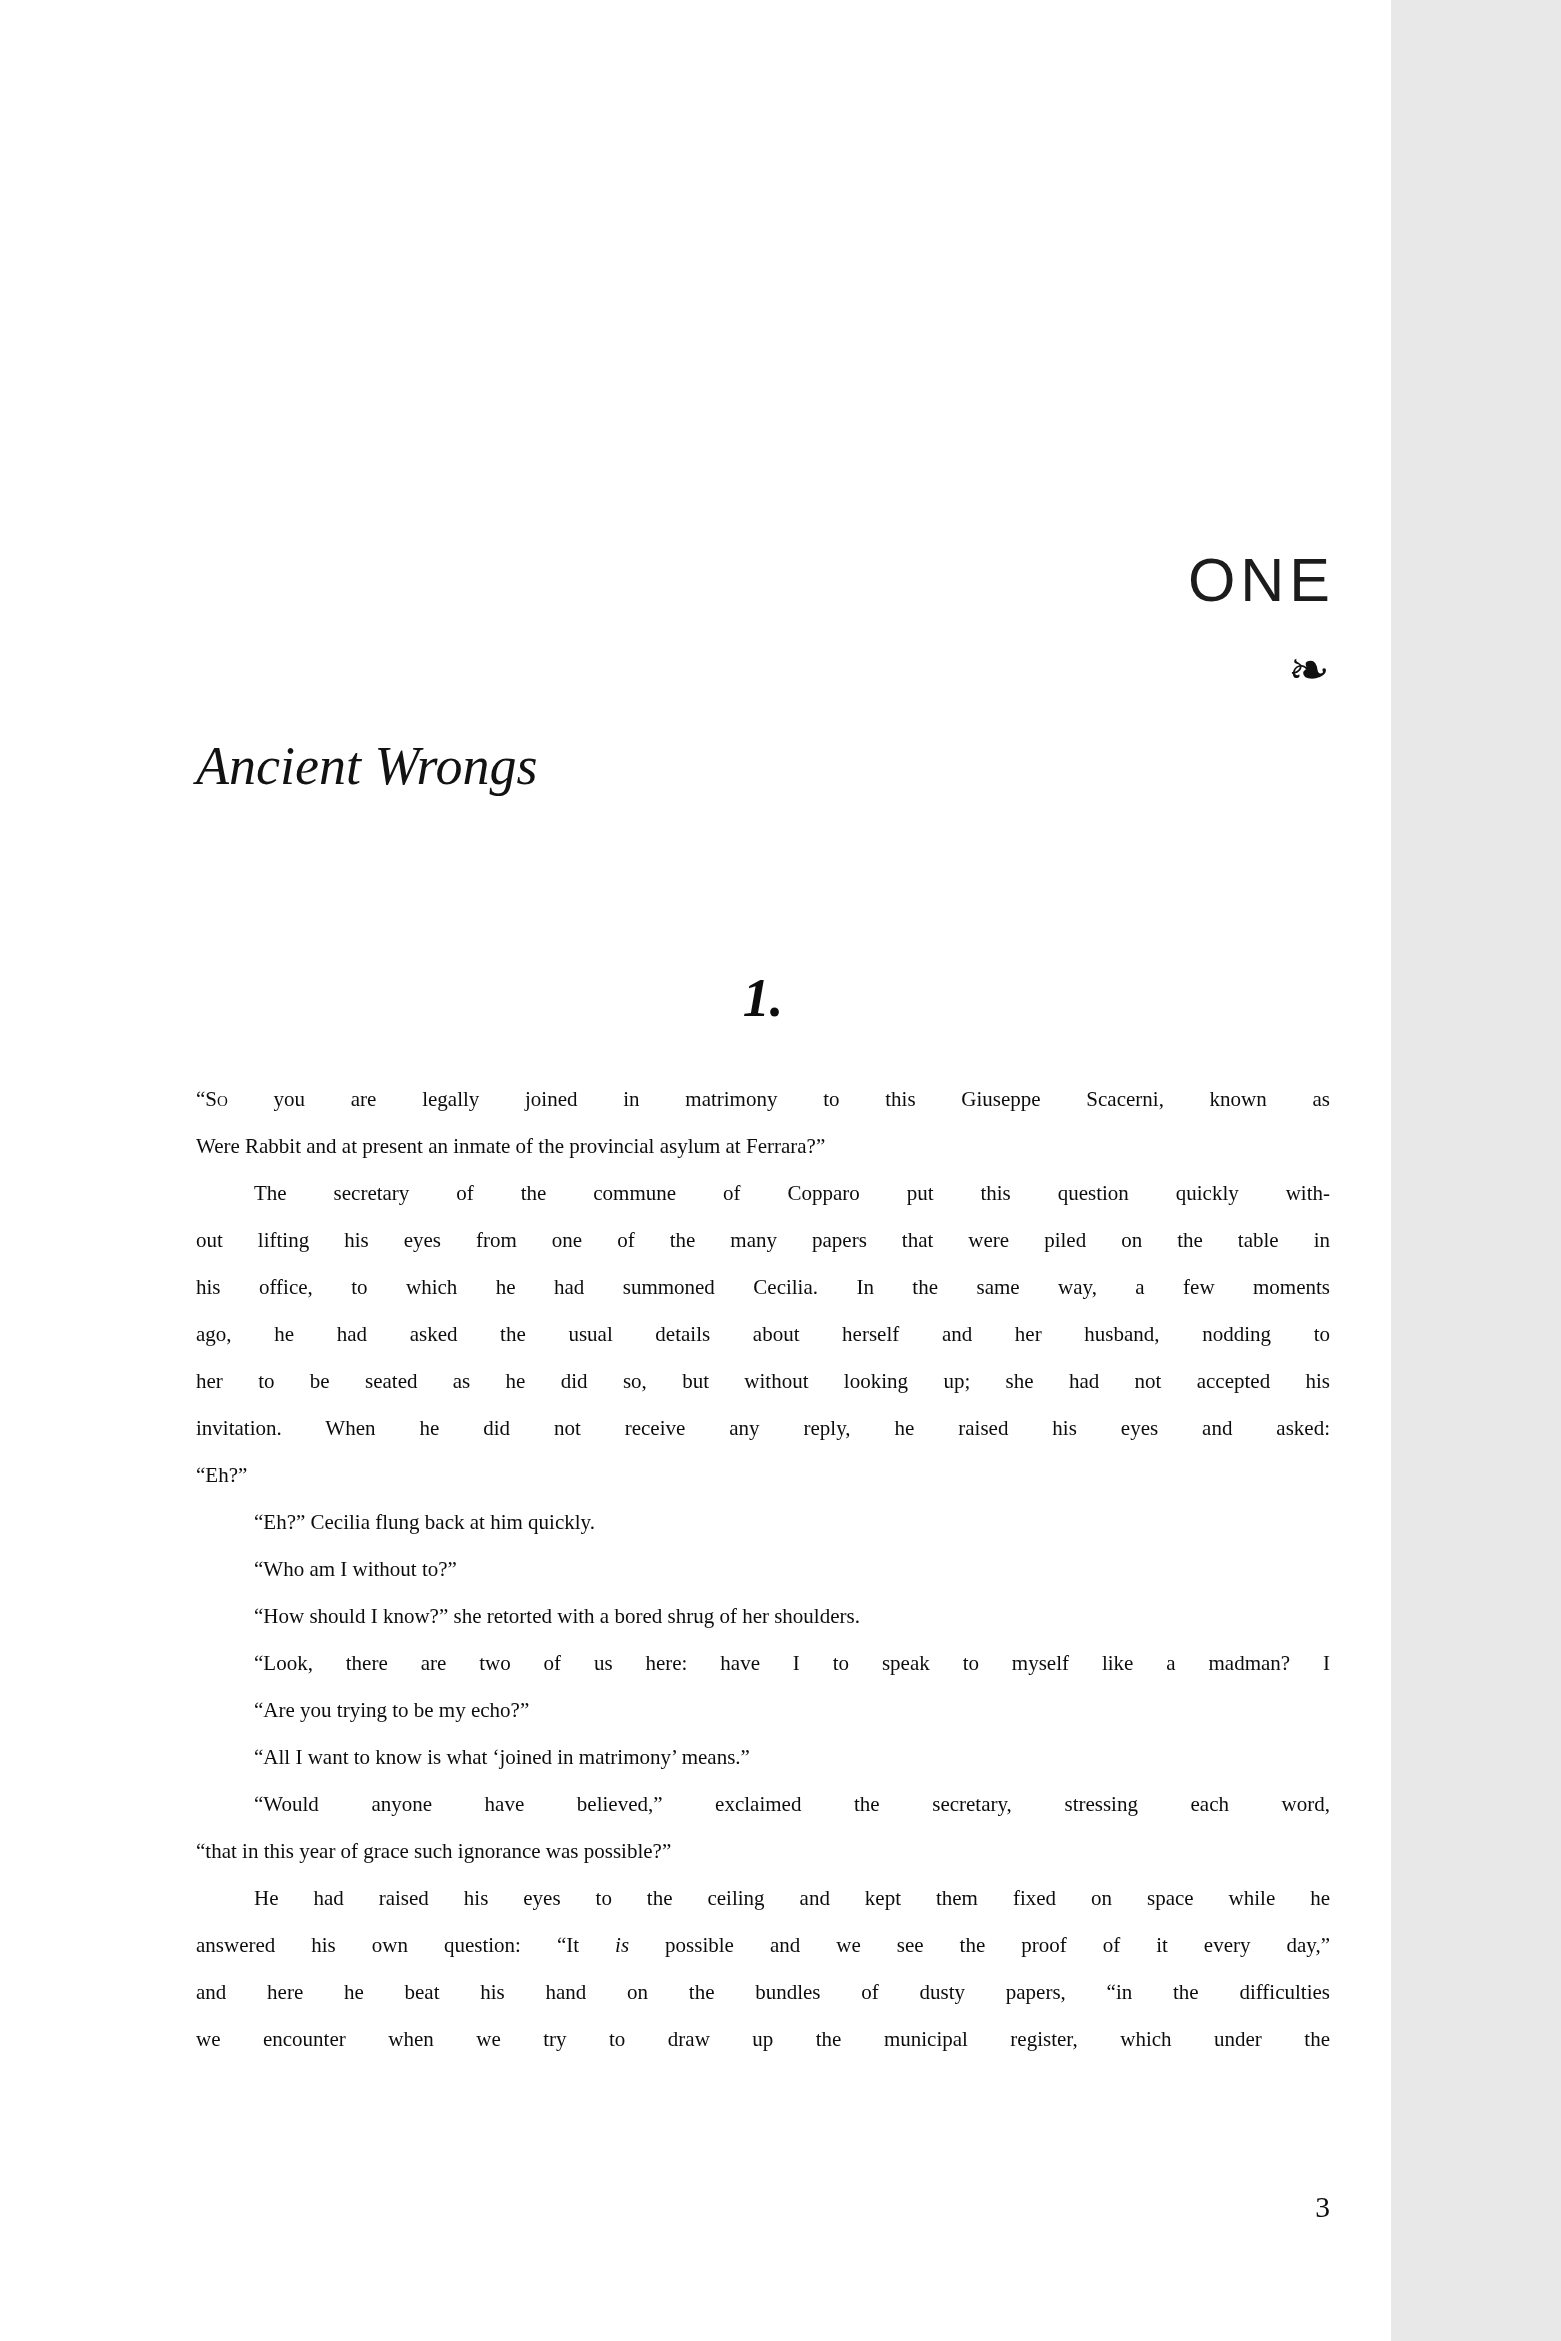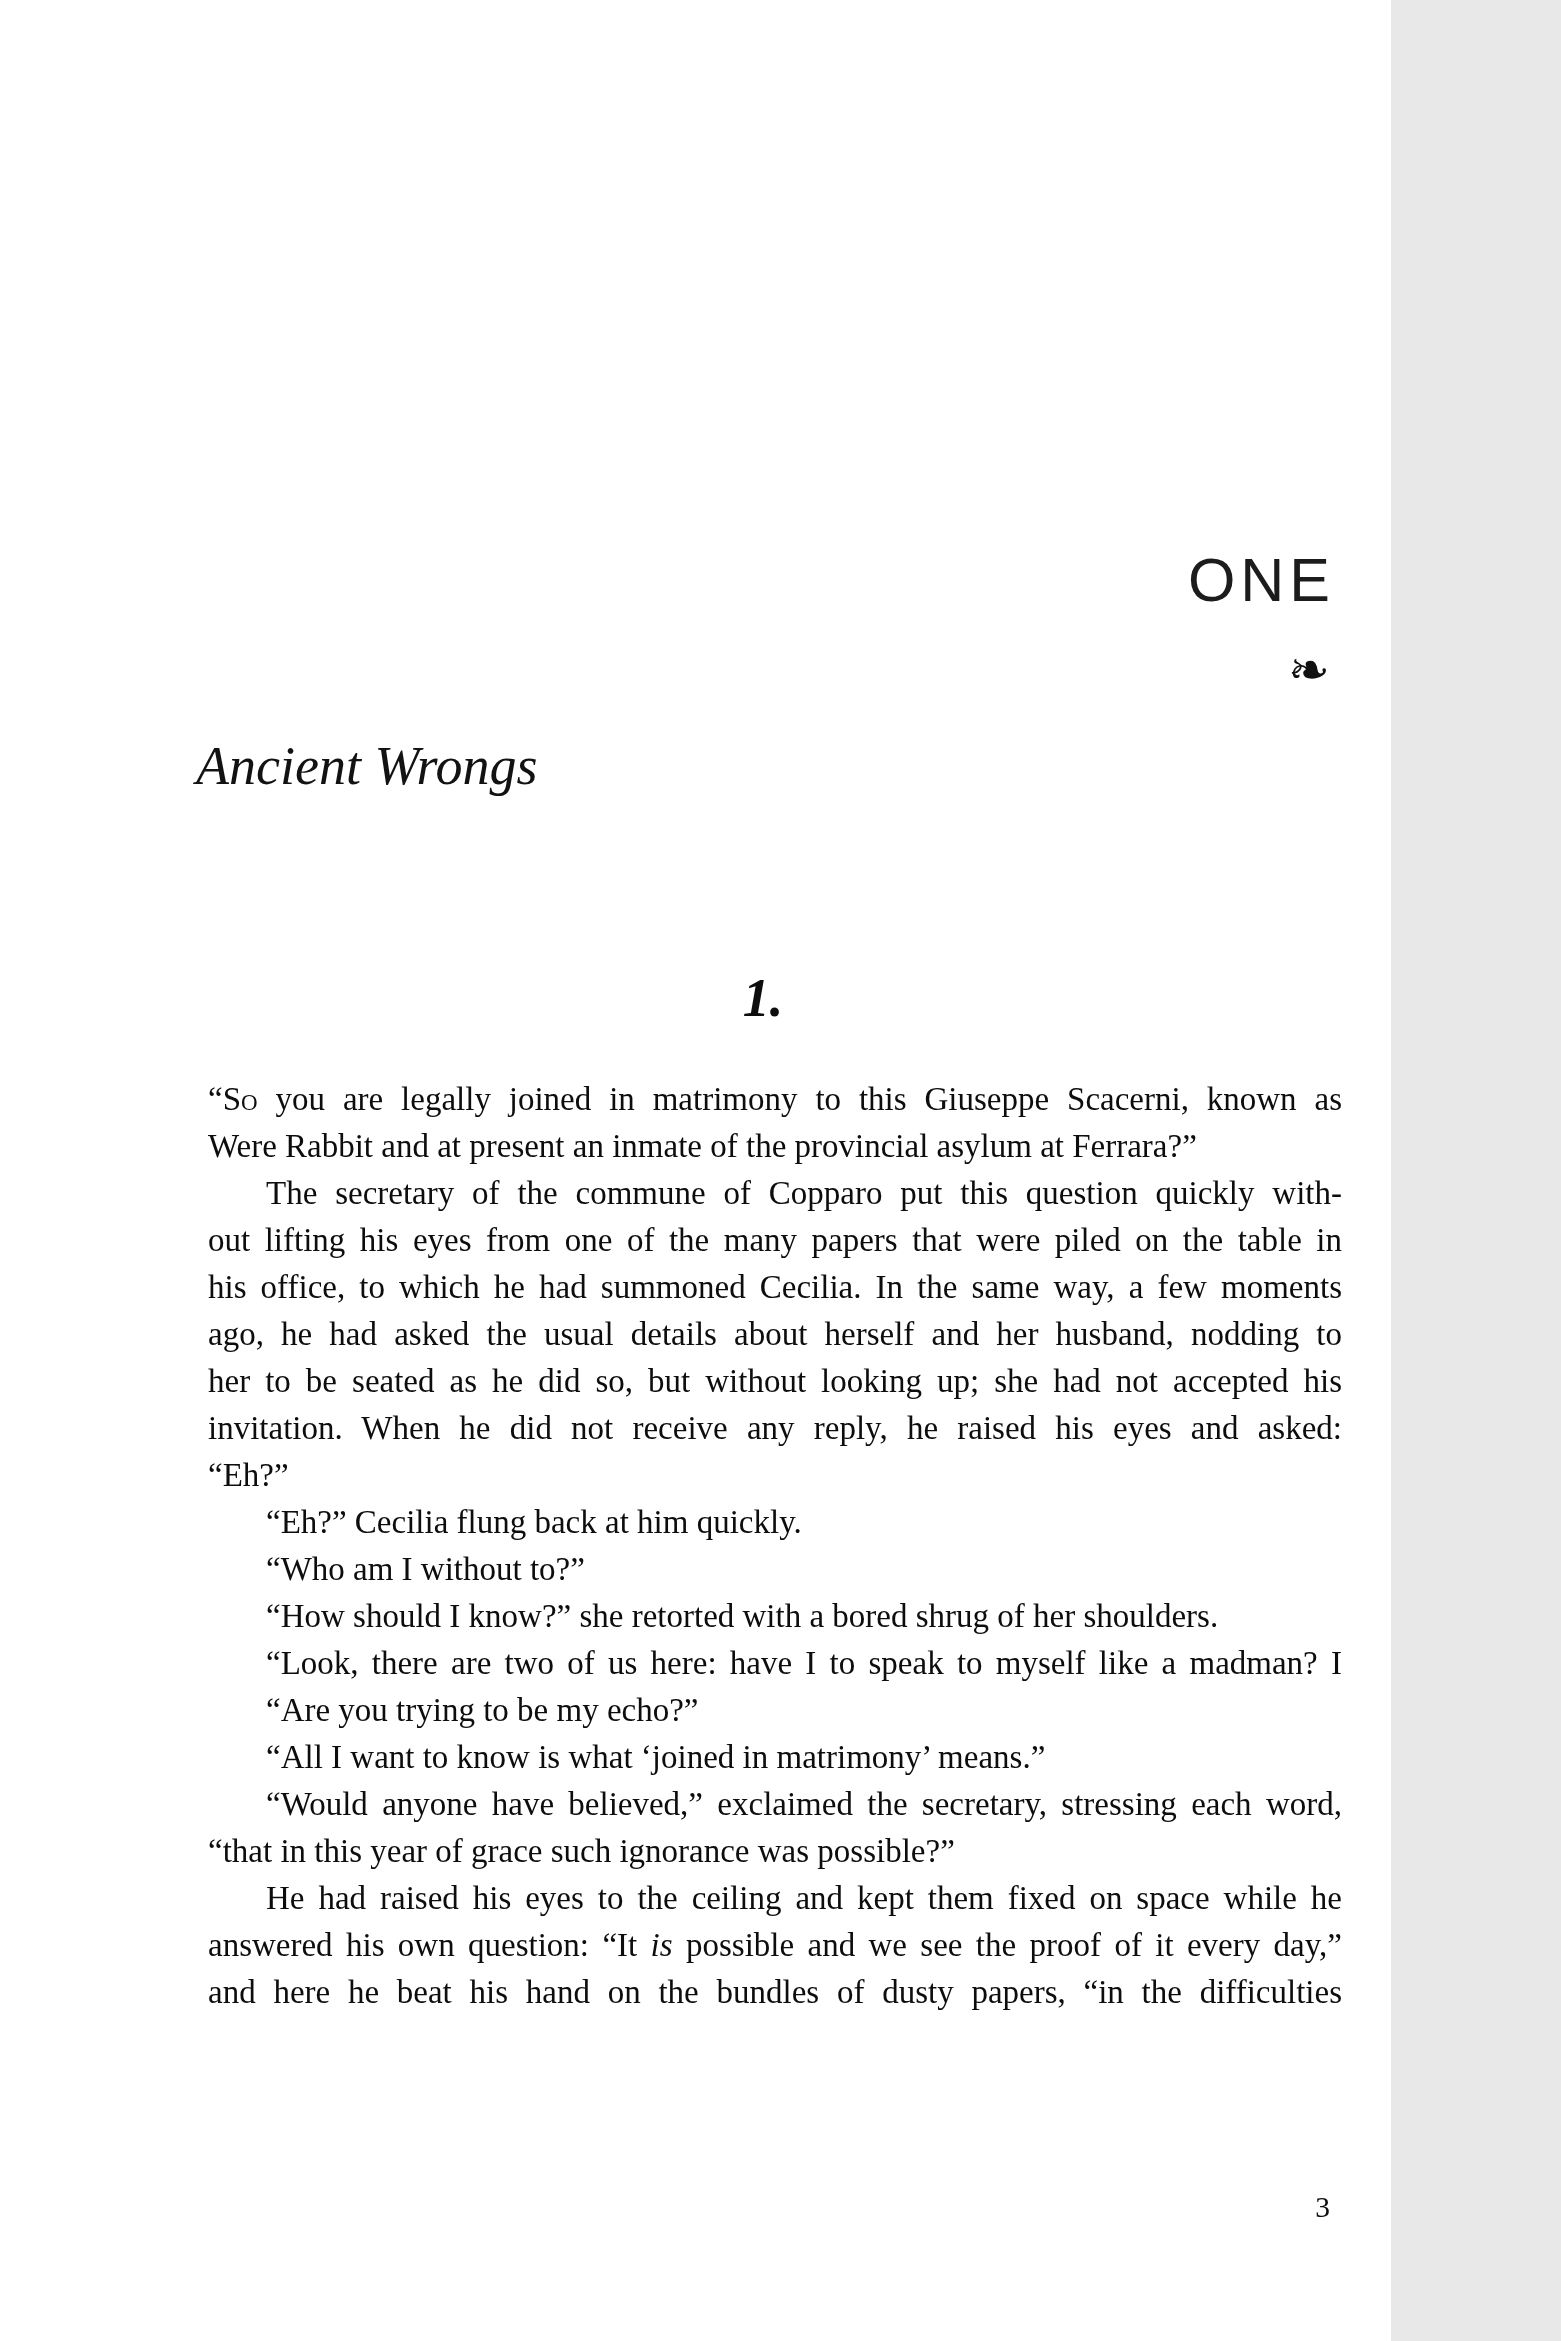--- a/index.html
+++ b/index.html
@@ -57,23 +57,23 @@
     text-align: center;
     font-style: italic;
     font-weight: 700;
     font-size: 54px;
     line-height: 1;
     color: #0d0d0d;
   }
   .body-text {
     position: absolute;
     top: 1076px;
-    left: 208px;
+    left: 196px;
     width: 1134px;
-    font-size: 33px;
+    font-size: 21px;
     line-height: 47px;
     color: #0d0d0d;
   }
   .line { text-align: left; }
   .line.j { text-align: justify; text-align-last: justify; }
   .line.ind { text-indent: 58px; }
   .line .italic { font-style: italic; }
   .line .smallcaps { font-variant: small-caps; }
   .page-number {
     position: absolute;
@@ -115,18 +115,19 @@
       <div class="line ind"><span>“Who am I without to?”</span></div>
       <div class="line ind"><span>“How should I know?” she retorted with a bored shrug of her shoulders.</span></div>
       <div class="line j ind"><span>“Look, there are two of us here: have I to speak to myself like a madman? I</span></div>
       <div class="line ind"><span>“Are you trying to be my echo?”</span></div>
       <div class="line ind"><span>“All I want to know is what ‘joined in matrimony’ means.”</span></div>
       <div class="line j ind"><span>“Would anyone have believed,” exclaimed the secretary, stressing each word,</span></div>
       <div class="line"><span>“that in this year of grace such ignorance was possible?”</span></div>
       <div class="line j ind"><span>He had raised his eyes to the ceiling and kept them fixed on space while he</span></div>
       <div class="line j"><span>answered his own question: “It </span><span class="italic">is</span><span> possible and we see the proof of it every day,”</span></div>
       <div class="line j"><span>and here he beat his hand on the bundles of dusty papers, “in the difficulties</span></div>
+      <div class="line j"><span>we encounter when we try to draw up the municipal register, which under the</span></div>
     </div>
 
   <div class="page-number">3</div>
 
 </div>
 
 
 </body></html>

